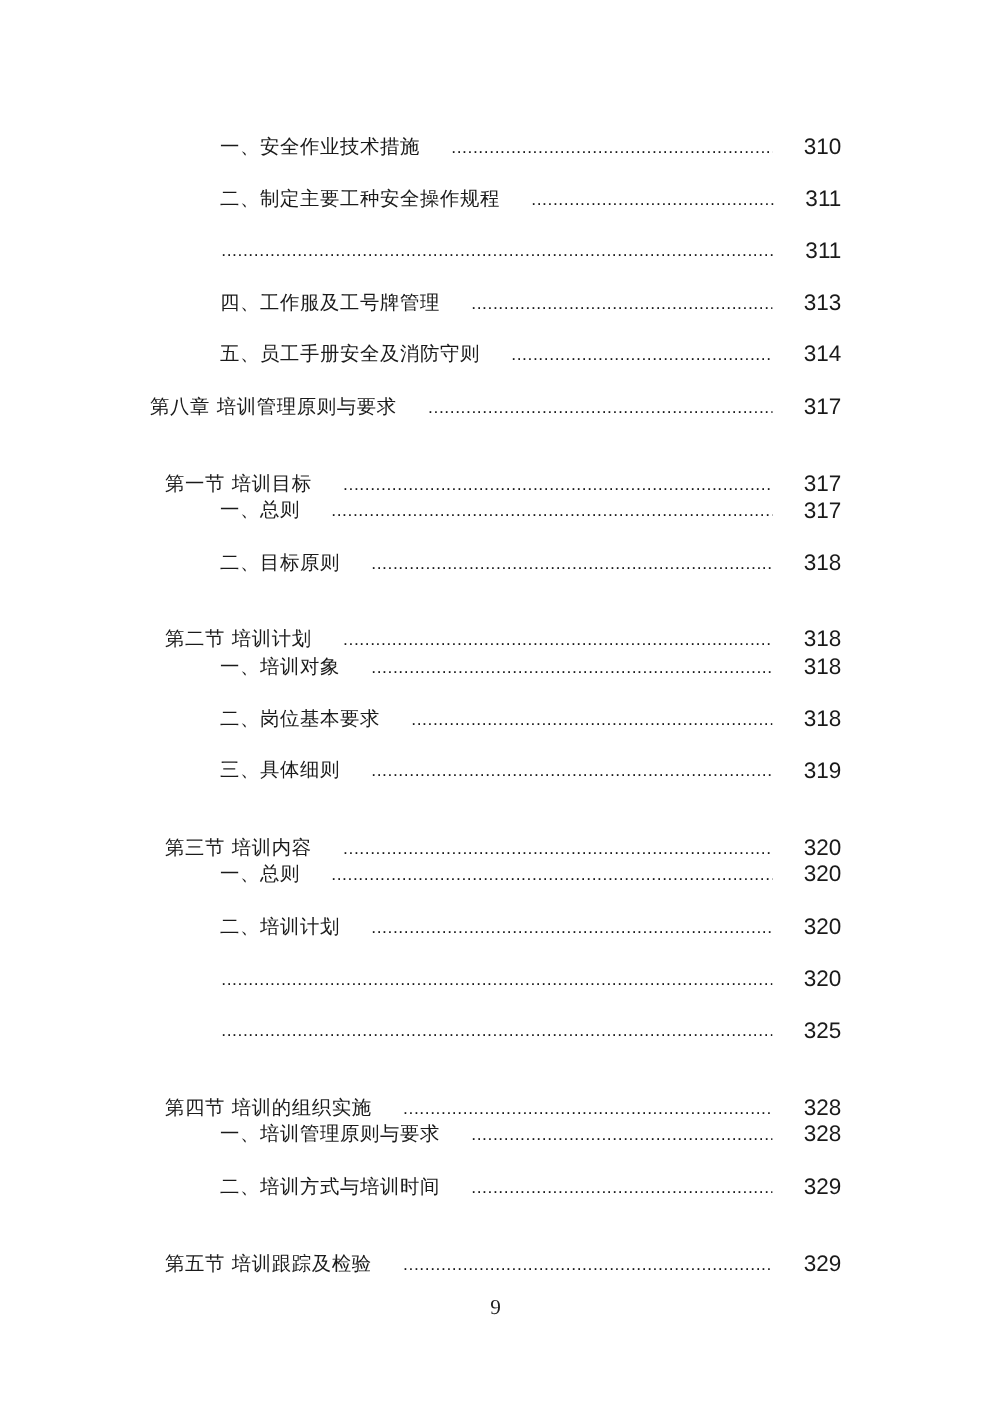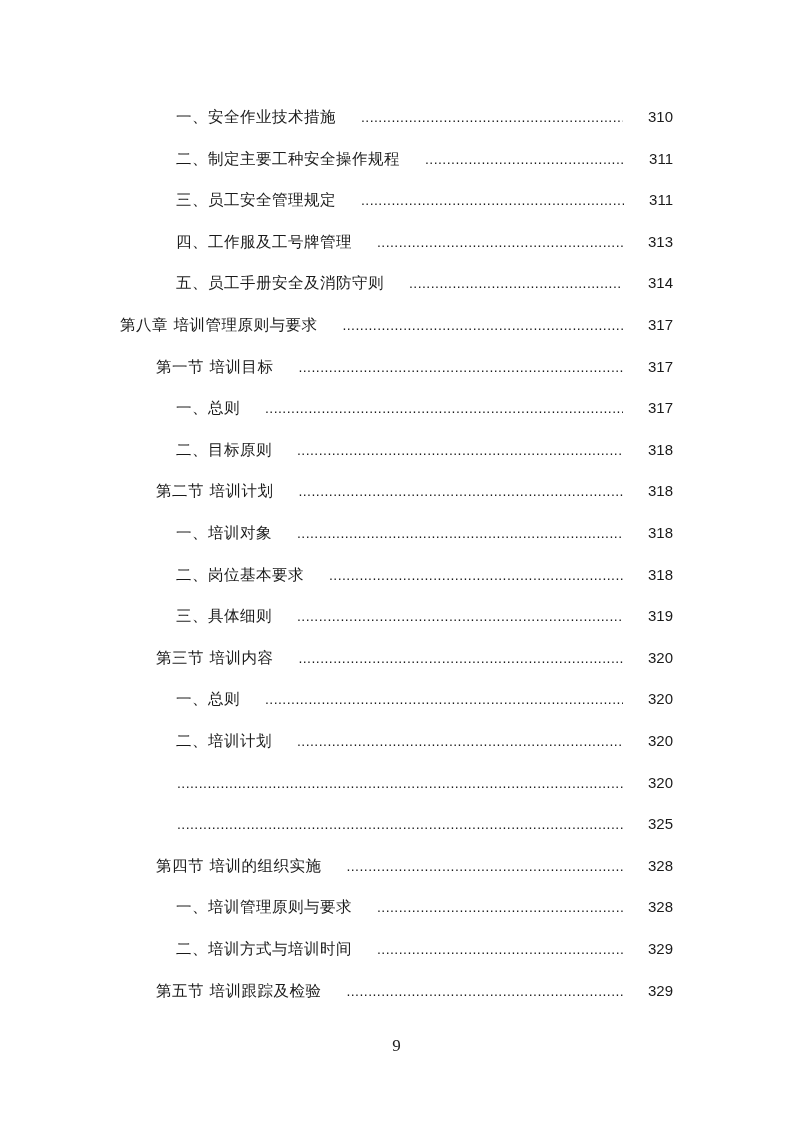--- a/index.html
+++ b/index.html
@@ -9,33 +9,33 @@
     color: #1a1a1a;
   }
   .toc {
     position: absolute; left: 0; top: 104px; width: 793px;
   }
   .toc-row {
     position: absolute; height: 26px; display: flex; align-items: flex-start;
     right: 120px; font-size: 15.5px; line-height: 26px; gap: 24px;
   }
   .toc-row.level-0 { left: 120px; }
-  .toc-row.level-1 { left: 156px; }
+  .toc-row.level-1 { left: 132px; margin-top: 20px; }
   .toc-row.level-2 { left: 176px; }
   .toc-title { white-space: nowrap; letter-spacing: 0.5px; }
   .toc-leader {
     flex: 1; margin: 0 1px; height: 26px; position: relative; overflow: hidden;
   }
   .toc-leader::after {
     content: "....................................................................................................................................................................................";
     position: absolute; left: 0; bottom: 0; white-space: nowrap;
     font-family: "Liberation Sans", sans-serif; font-size: 14px; letter-spacing: 0.45px; line-height: 26px;
   }
   .toc-page {
-    font-family: "Liberation Sans", sans-serif; font-size: 15px; white-space: nowrap;
+    font-family: "Liberation Sans", sans-serif; font-size: 18px; white-space: nowrap;
   }
   .page-number {
     position: absolute; left: 0; width: 793px; top: 1036px; text-align: center;
     font-family: "Liberation Serif", serif; font-size: 17px; color: #222;
   }
 </style>
 </head>
 <body>
 
 <div class="toc">
@@ -43,21 +43,20 @@
     <span class="toc-title">一、安全作业技术措施</span>
     <span class="toc-leader"></span>
     <span class="toc-page">310</span>
   </div>
   <div class="toc-row level-2" style="top:41.6px">
     <span class="toc-title">二、制定主要工种安全操作规程</span>
     <span class="toc-leader"></span>
     <span class="toc-page">311</span>
   </div>
   <div class="toc-row level-2" style="top:83.2px">
-    <span class="toc-title">三、员工安全管理规定</span>
     <span class="toc-leader"></span>
     <span class="toc-page">311</span>
   </div>
   <div class="toc-row level-2" style="top:124.8px">
     <span class="toc-title">四、工作服及工号牌管理</span>
     <span class="toc-leader"></span>
     <span class="toc-page">313</span>
   </div>
   <div class="toc-row level-2" style="top:166.4px">
     <span class="toc-title">五、员工手册安全及消防守则</span>

